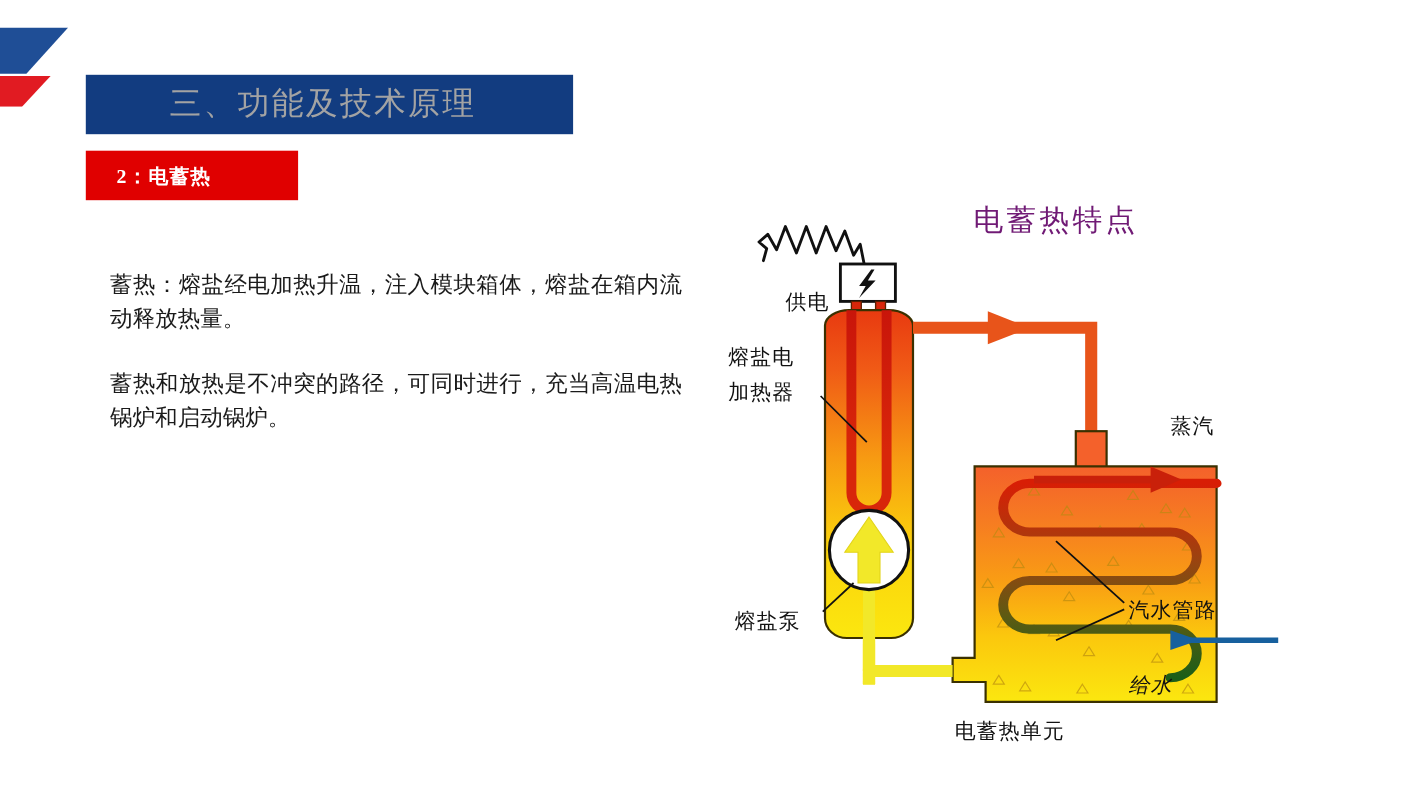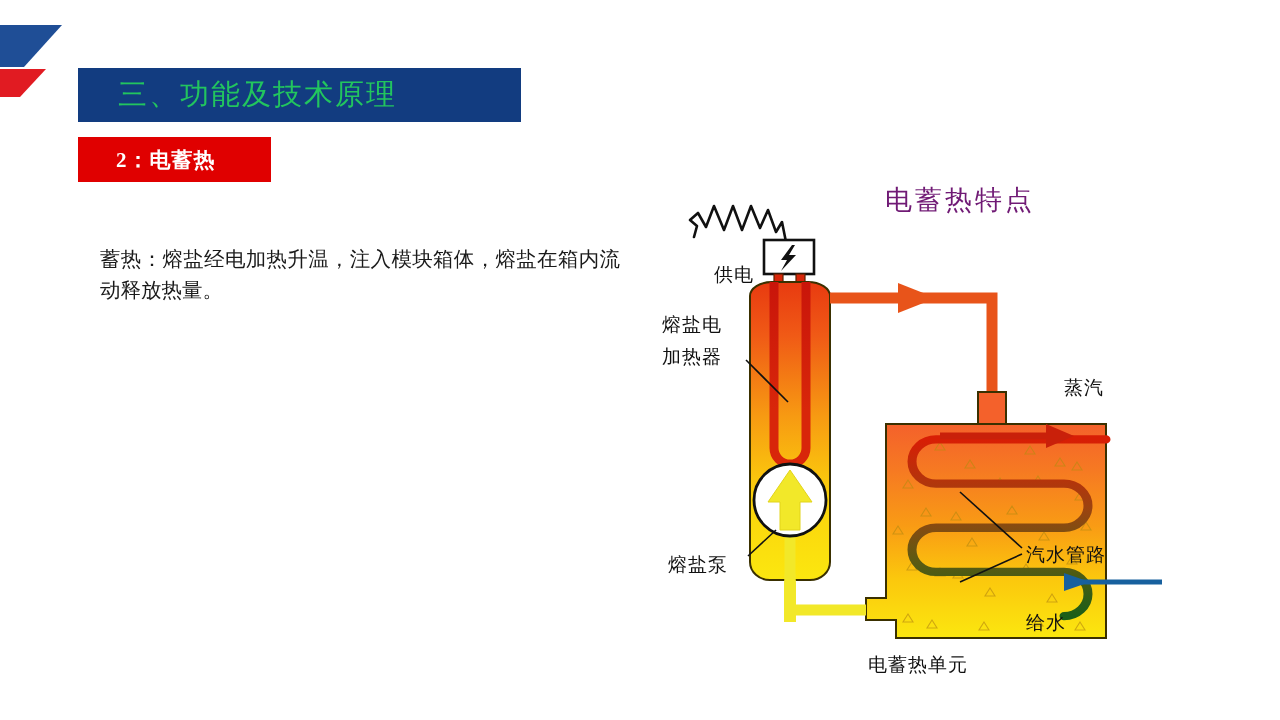--- a/index.html
+++ b/index.html
@@ -15,34 +15,34 @@
   
   .logo{position:absolute;left:0;top:25px;width:72px;height:72px;}
 
   
   .title-bar{
     position:absolute;left:78px;top:68px;width:443px;height:54px;
     background:#123C80;
     display:flex;align-items:center;
   }
   .title-bar .title-text{
-    color:#22c55e;font-size:29px;letter-spacing:2px;
-    padding-left:40px;font-family:"Liberation Serif","DejaVu Serif",serif;
+    color:#a3a3a3;font-size:29px;letter-spacing:2px;
+    padding-left:76px;font-family:"Liberation Serif","DejaVu Serif",serif;
     white-space:nowrap;
   }
 
   
   .sub-bar{
     position:absolute;left:78px;top:137px;width:193px;height:45px;
     background:#E00000;
     display:flex;align-items:center;
   }
   .sub-bar .sub-text{
-    color:#ffffff;font-size:21px;font-weight:bold;letter-spacing:1px;
-    padding-left:38px;white-space:nowrap;
+    color:#ffffff;font-size:18px;font-weight:bold;letter-spacing:1px;
+    padding-left:28px;white-space:nowrap;
   }
 
   
   .body-copy{position:absolute;left:100px;top:244px;width:520px;}
   .para{font-size:20.5px;line-height:31px;color:#1a1a1a;margin:0 0 28px 0;
         text-align:justify;}
   .para .lead{font-weight:normal;}
 
   
   .diagram{position:absolute;left:640px;top:170px;width:640px;height:530px;}
@@ -55,21 +55,21 @@
   .dlabel{
     position:absolute;font-size:19px;color:#111;white-space:nowrap;
     font-family:"Liberation Serif","DejaVu Serif",serif;letter-spacing:1px;
   }
   .lbl-gongdian{left:30px;top:92px;margin-left:44px;}
   .lbl-heater1{left:22px;top:142px;}
   .lbl-heater2{left:22px;top:174px;}
   .lbl-pump{left:28px;top:382px;}
   .lbl-steam{left:378px;top:205px;margin-left:46px;}
   .lbl-pipe{left:386px;top:372px;text-align:right;}
-  .lbl-feed{left:386px;top:440px;}
+  .lbl-feed{left:386px;top:440px;font-style:italic;}
   .lbl-unit{left:228px;top:482px;}
 </style>
 </head>
 <body>
 
 <div class="slide">
 
   <div class="logo">
     <svg width="72" height="72" viewBox="0 0 72 72">
       <polygon points="0,44 46,44 20,72 0,72" fill="#E11B22"></polygon>
@@ -81,20 +81,23 @@
     <span class="title-text">三、功能及技术原理</span>
   </div>
 
   <div class="sub-bar">
     <span class="sub-text">2：电蓄热</span>
   </div>
 
   <div class="body-copy">
     <p class="para">
       <span class="lead">蓄热：</span><span>熔盐经电加热升温，注入模块箱体，熔盐在箱内流动释放热量。</span>
+    </p>
+    <p class="para">
+      <span class="lead"></span><span>蓄热和放热是不冲突的路径，可同时进行，充当高温电热锅炉和启动锅炉。</span>
     </p>
   </div>
 
   <div class="diagram">
 
     <div class="diagram-title">电蓄热特点</div>
 
     <svg width="640" height="530" viewBox="0 0 640 530">
       <defs>
         <linearGradient id="heaterGrad" x1="0" y1="0" x2="0" y2="1">

